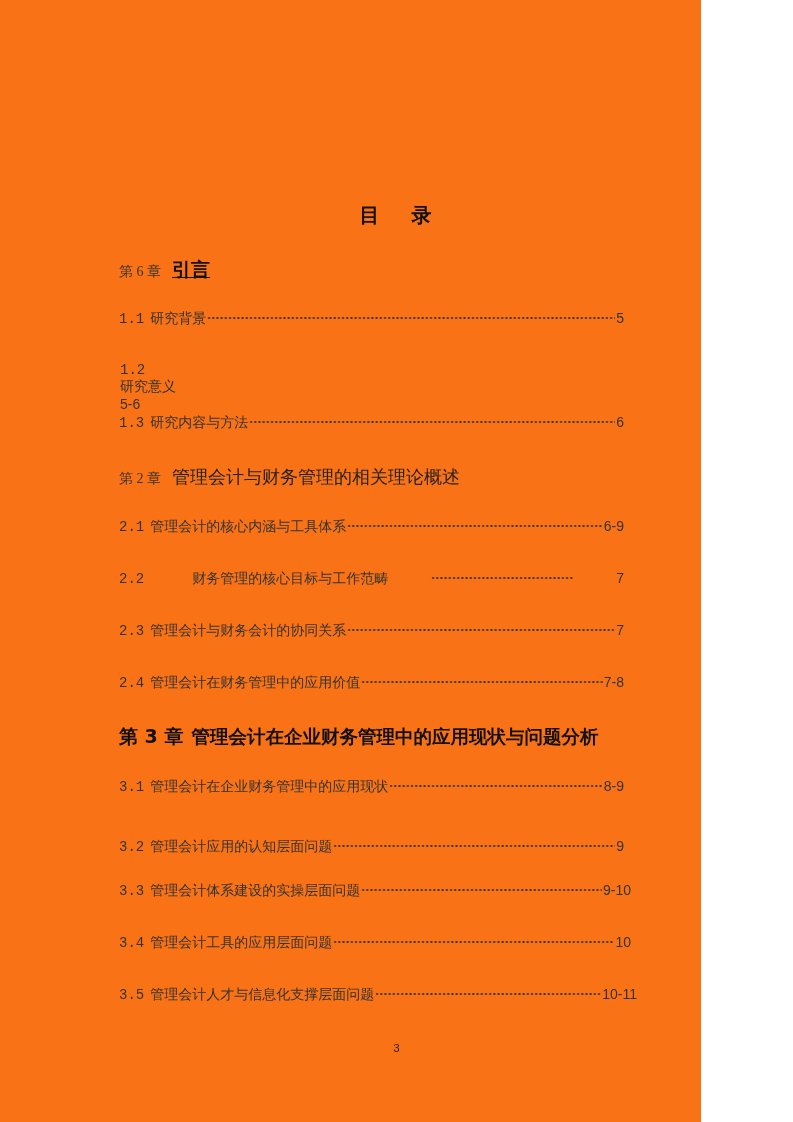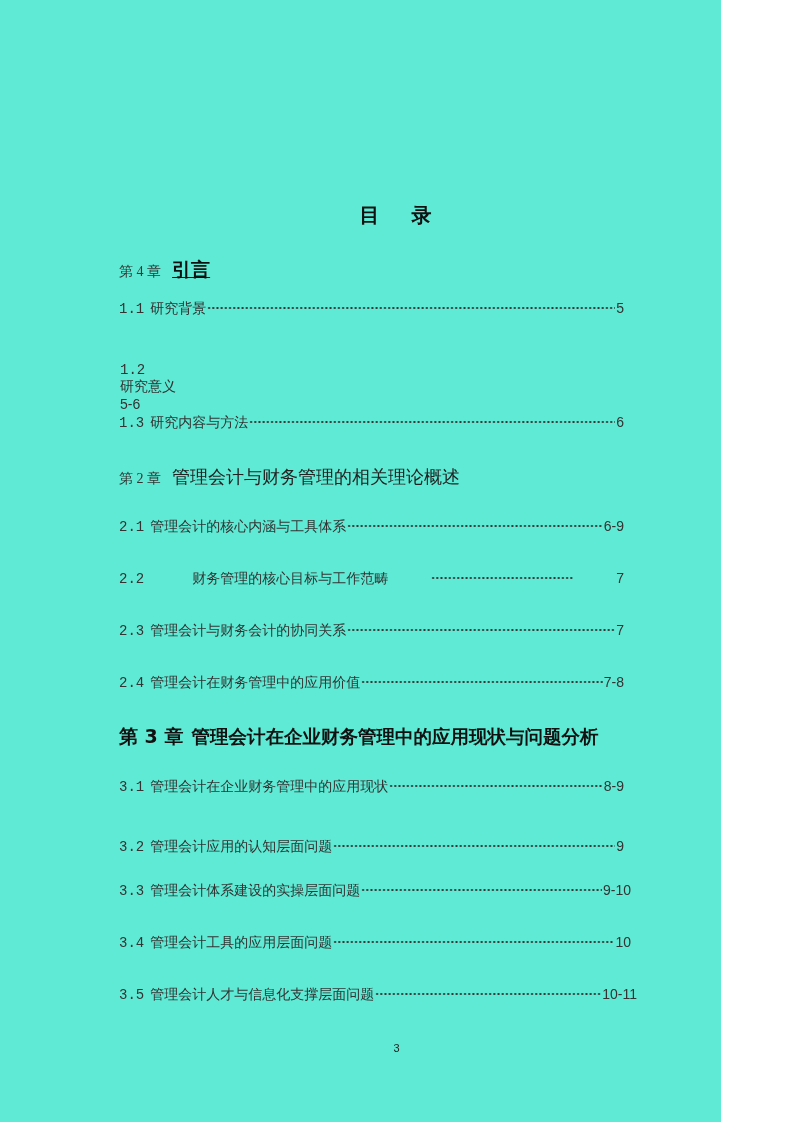--- a/index.html
+++ b/index.html
@@ -12,22 +12,21 @@
       height: 1122px;
       position: relative;
       overflow: hidden;
       color: #1a1a1a;
       font-family: "DejaVu Serif", "Liberation Serif", serif;
     }
     .page {
       position: absolute;
       left: 0; top: 0;
       width: 701px; height: 1122px;
-      background: #5eead4;
-      padding-left: 20px;
+      background: #f97316;
     }
     .toc-title {
       position: absolute;
       left: 0; width: 793px;
       top: 202px;
       text-align: center;
       font-family: "DejaVu Sans", "Liberation Sans", sans-serif;
       font-weight: bold;
       font-size: 20px;
       letter-spacing: 2px;
@@ -125,25 +124,25 @@
 </head>
 <body>
 
 <div class="page">
 
   <div class="toc-title">
     <span>目</span><span class="gap"></span><span>录</span>
   </div>
 
   <div class="chapter ch1" style="top:257px;">
-    <span class="prefix">第 4 章</span>
+    <span class="prefix">第 6 章</span>
     <span class="ch-title">引言</span>
   </div>
 
-  <div class="entry" style="top:300px;">
+  <div class="entry" style="top:310px;">
     <span class="num">1.1</span>
     <span class="label">研究背景</span>
     <span class="leader"></span>
     <span class="page-ref">5</span>
   </div>
 
   <div class="entry" style="top:362px;flex-direction:column;">
     <span class="num">1.2</span>
     <span class="label">研究意义</span>
     <span class="leader"></span>

